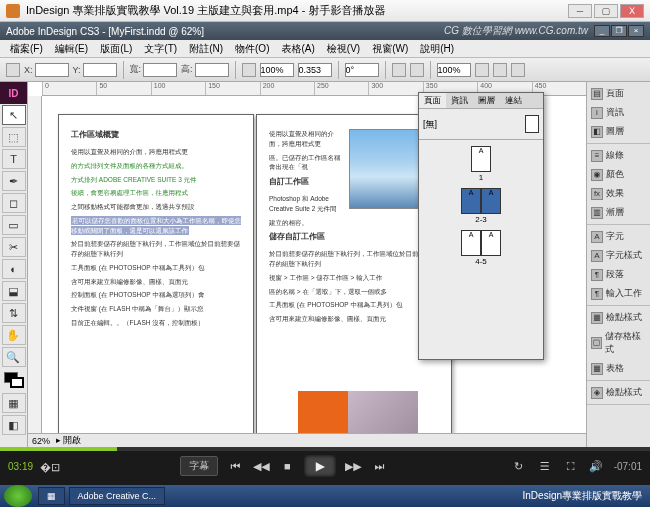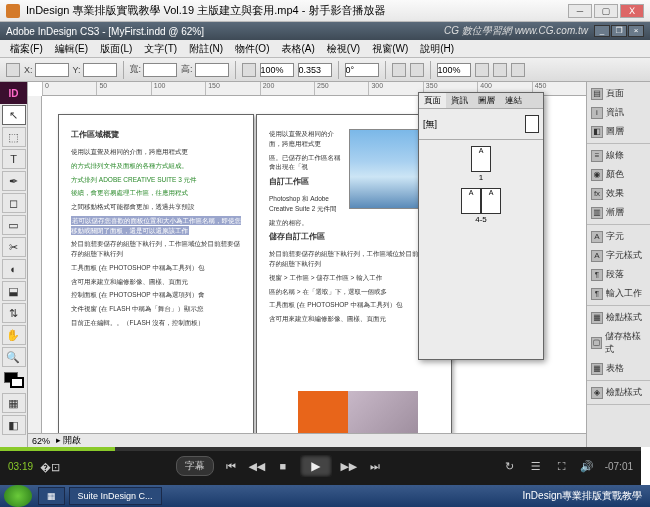--- a/index.html
+++ b/index.html
@@ -75,27 +75,27 @@
 .pp-spread { display:flex; flex-direction:column; align-items:center; }
 .pp-spread .pgs { display:flex; }
 .pp-pg { width:20px; height:26px; background:#fff; border:1px solid #333; font-size:7px; text-align:center; }
 .pp-pg.sel { background:#3a6aaa; }
 .pp-spread .lbl { font-size:8px; margin-top:1px; }
 .pp-status { position:absolute; bottom:0; left:0; right:0; height:18px; background:#d8d8d8; border-top:1px solid #aaa; font-size:8px; padding:3px 4px; display:flex; align-items:center; }
 .pp-status .icos { margin-left:auto; display:flex; gap:2px; }
 .pp-status .icos div { width:12px; height:12px; border:1px solid #888; background:#e8e8e8; }
 
 
-.vidbar { position:absolute; left:0; right:9px; bottom:22px; height:38px; background:#1a1a1a; display:flex; align-items:center; padding:0 8px; gap:8px; }
+.vidbar { position:absolute; left:0; right:0; bottom:22px; height:38px; background:#1a1a1a; display:flex; align-items:center; padding:0 8px; gap:8px; }
 .vid-seek { position:absolute; top:0; left:0; right:0; height:4px; background:#333; }
 .vid-seek .prog { height:100%; width:18%; background:#8aca2a; }
 .vid-time { color:#8aca2a; font-size:10px; }
 .vid-time.r { color:#aaa; margin-left:auto; }
 .vid-btn { width:18px; height:18px; color:#ccc; font-size:11px; display:flex; align-items:center; justify-content:center; cursor:pointer; }
-.vid-sub { padding:2px 8px; background:#333; border:1px solid #555; border-radius:8px; color:#ccc; font-size:10px; }
+.vid-sub { padding:2px 8px; background:#333; border:1px solid #555; border-radius:2px; color:#ccc; font-size:10px; }
 .vid-play { width:32px; height:22px; background:#444; border-radius:4px; font-size:12px; color:#eee; display:flex; align-items:center; justify-content:center; box-shadow:0 0 4px #000 inset; }
 
 
 .taskbar { position:absolute; left:0; right:0; bottom:0; height:22px; background:linear-gradient(#3a5a8a,#1a3a6a); display:flex; align-items:center; font-size:10px; color:#fff; }
 .start { width:28px; height:22px; background:radial-gradient(circle,#6aca3a,#2a7a1a); border-radius:50%; margin:0 4px; }
 .task-item { padding:3px 8px; background:#2a4a7a; margin:0 2px; border:1px solid #1a2a4a; font-size:9px; }
 .task-txt { margin-left:auto; padding-right:8px; font-size:10px;text-align:right; }
 
 
 .statusbar { position:absolute; left:28px; right:64px; bottom:60px; height:14px; background:#e8e8e8; border-top:1px solid #aaa; font-size:9px; display:flex; align-items:center; padding:0 4px; gap:6px; z-index:5;}
@@ -340,20 +340,27 @@
   </div>
   <div class="pp-spreads">
     <div class="pp-spread">
       <div class="pgs">
           <div class="pp-pg">A</div>
         </div>
       <div class="lbl">1</div>
     </div>
     <div class="pp-spread">
       <div class="pgs">
+          <div class="pp-pg sel">A</div>
+          <div class="pp-pg sel">A</div>
+        </div>
+      <div class="lbl">2-3</div>
+    </div>
+    <div class="pp-spread">
+      <div class="pgs">
           <div class="pp-pg">A</div>
           <div class="pp-pg">A</div>
         </div>
       <div class="lbl">4-5</div>
     </div>
   </div>
 </div>
 
 <div class="statusbar">
   <span>62%</span>
@@ -378,15 +385,15 @@
   <div class="vid-btn">↻</div>
   <div class="vid-btn">☰</div>
   <div class="vid-btn">⛶</div>
   <div class="vid-btn">🔊</div>
   <span class="vid-time r">-07:01</span>
 </div>
 
 <div class="taskbar">
   <div class="start"></div>
   <div class="task-item">▦</div>
-  <div class="task-item">Suite InDesign C...</div>
+  <div class="task-item">Adobe Creative C...</div>
   <span class="task-txt">InDesign專業排版實戰教學</span>
 </div>
 
 </body></html>

